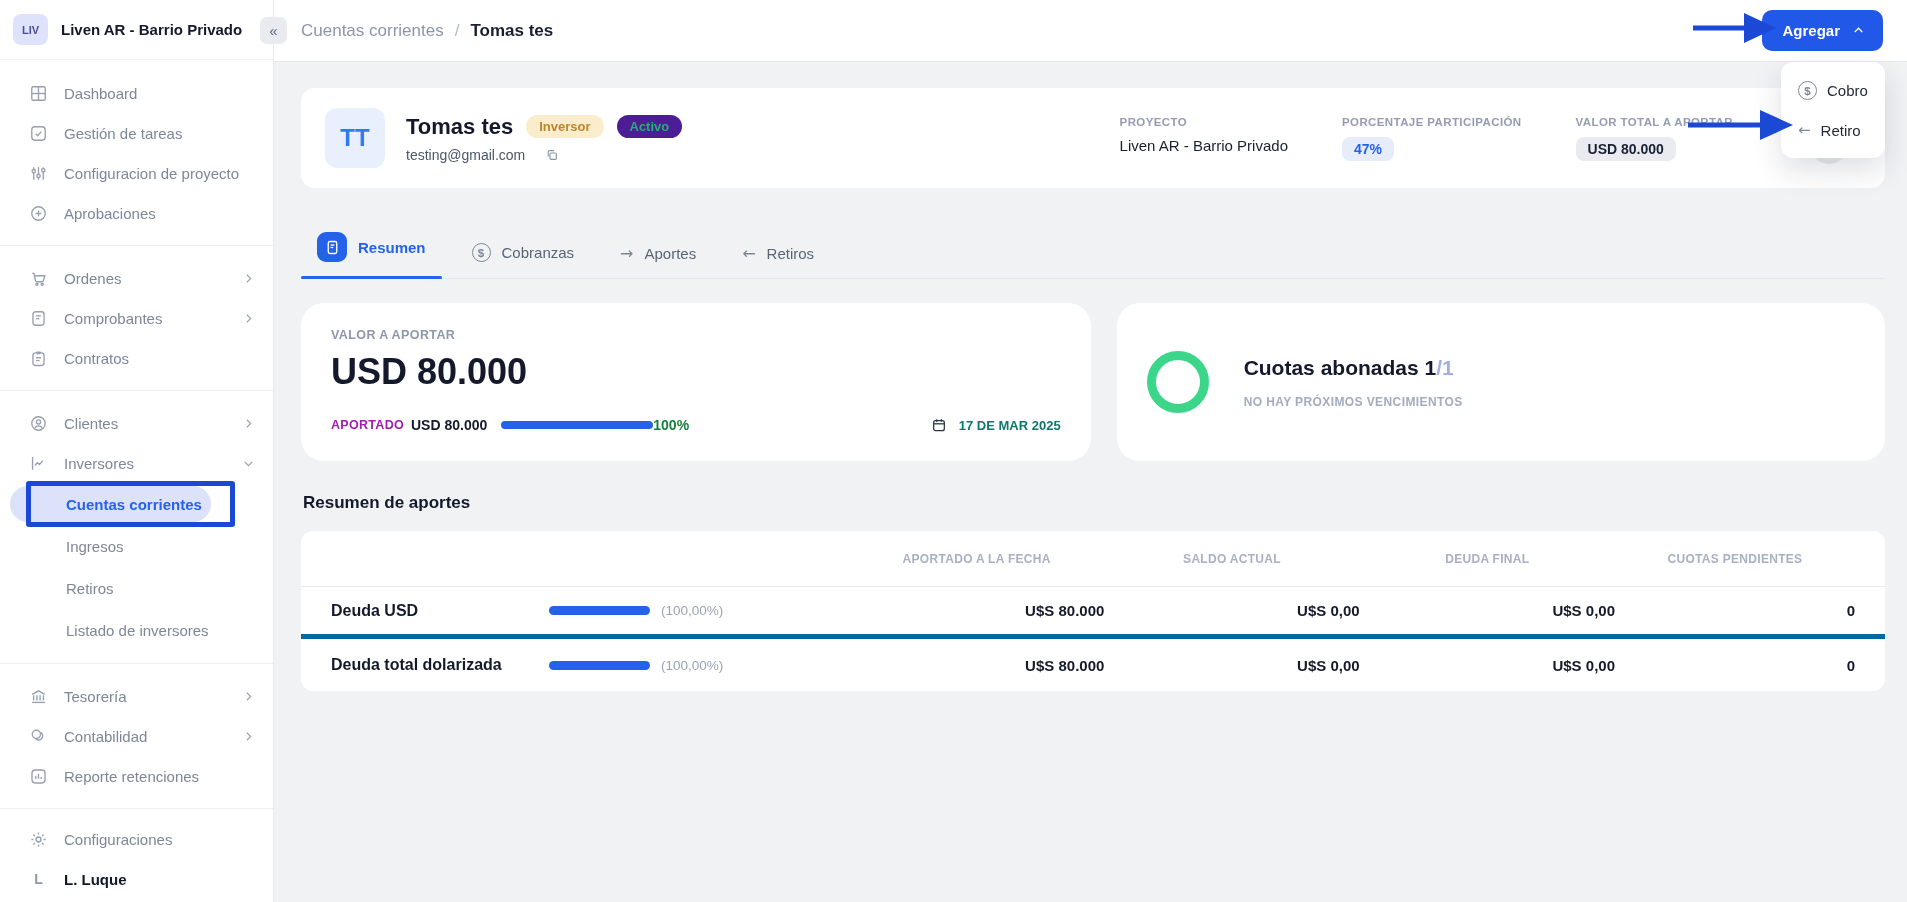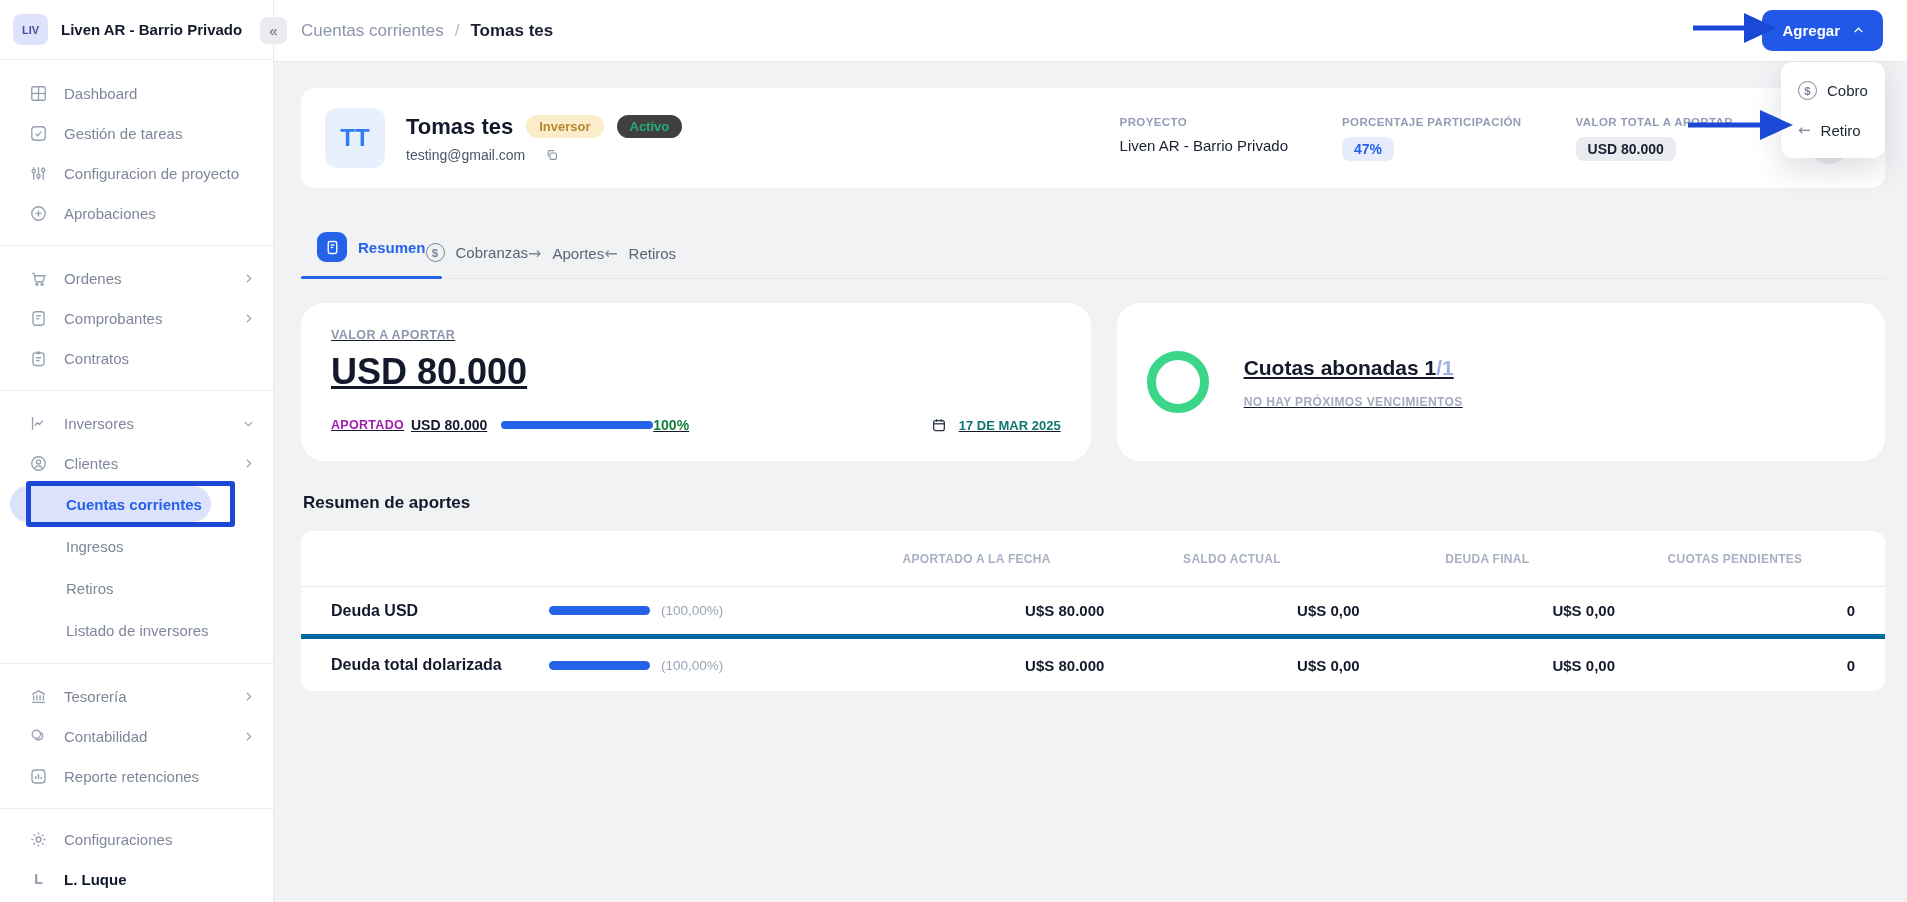--- a/index.html
+++ b/index.html
@@ -67,49 +67,49 @@
   
   .profile-card { background:#fff; border-radius:14px; padding:20px 24px; display:flex;
                   align-items:center; position:relative; }
   .avatar { width:60px; height:60px; border-radius:12px; background:#e9f0fd; color:#2e7bf6;
             font-size:24px; font-weight:700; display:flex; align-items:center; justify-content:center; }
   .p-info { margin-left:21px; }
   .p-name-row { display:flex; align-items:center; gap:13px; }
   .p-name { font-size:22px; font-weight:700; color:#13182b; }
   .badge { padding:4px 13px; border-radius:999px; font-size:13px; font-weight:600; }
   .badge-role { background:#fbeccb; color:#b9872b; }
-  .badge-status { background:#404040; color:#22b076; }
+  .badge-status { background:#4c1d95; color:#22b076; }
   .p-email { margin-top:7px; font-size:14px; color:#4b5668; display:flex; gap:20px; align-items:center; }
   .copy-ic { width:14px; height:14px; color:#8a93a6; display:flex; cursor:pointer; }
   .p-fields { margin-left:auto; display:flex; gap:54px; margin-right:128px; }
   .f-label { font-size:11.5px; font-weight:700; color:#939cb4; letter-spacing:.4px; margin-bottom:9px; white-space:nowrap;}
   .f-value { font-size:15px; color:#1a2032; font-weight:500; }
   .pillv { display:inline-block; padding:4px 12px; border-radius:8px; font-size:14px; font-weight:700; }
   .pill-blue { background:#e7ecfb; color:#2462ea; }
   .pill-gray { background:#e9ebf1; color:#1a2032; }
   .more-btn { position:absolute; right:37px; top:38px; width:38px; height:38px; border-radius:50%;
               background:#e9ecf1; display:flex; align-items:center; justify-content:center; gap:3px; cursor:pointer;}
   .dot { width:4px; height:4px; border-radius:50%; background:#6b7588; }
 
   
-  .tabs { display:flex; align-items:flex-end; margin-top:33px;
+  .tabs { display:flex; align-items:flex-end; gap:46px; margin-top:33px;
           border-bottom:1px solid #e5e7ec; padding-left:16px; height:58px; }
   .tab { display:flex; align-items:center; gap:11px; padding-bottom:16px; font-size:15px;
          color:#5a6476; position:relative; cursor:pointer; }
   .tab.active { color:#2462ea; font-weight:600; }
   .tab.active::after { content:""; position:absolute; left:-16px; right:-16px; bottom:-1px;
                        height:3px; background:#2462ea; border-radius:2px; }
   .tab-ic-box { width:30px; height:30px; border-radius:9px; background:#2462ea; color:#fff;
                 display:flex; align-items:center; justify-content:center; }
   .tab-ic-box svg { width:17px; height:17px; }
   .tab .glyph { font-size:16px; }
 
   
   .cards-row { display:flex; gap:26px; margin-top:24px; }
-  .card { background:#fff; border-radius:23px;text-decoration:underline; }
+  .card { background:#fff; border-radius:23px; }
   .card-aportar { flex:1.03; padding:25px 30px 28px; }
   .ca-label { font-size:12.5px; font-weight:700; color:#8e97ac; letter-spacing:.4px; }
   .ca-amount { font-size:36px; font-weight:700; color:#14192b; margin-top:9px; }
   .ca-bottom { display:flex; align-items:center; margin-top:24px; }
   .ca-apo-lbl { font-size:12.5px; font-weight:700; color:#a21caf; letter-spacing:.3px;}
   .ca-apo-val { font-size:14px; font-weight:700; color:#14192b; margin-left:7px; }
   .ca-bar { width:152px; height:8px; border-radius:4px; background:#2462ea; margin-left:14px; }
   .ca-pct { color:#15803d; font-weight:700; font-size:14px; margin-left:0; }
   .ca-date { margin-left:auto; display:flex; gap:12px; align-items:center;
              font-size:13px; font-weight:700; color:#0f766e; }
@@ -244,43 +244,43 @@
               </svg>
             </span>
           <span class="lbl">Contratos</span>
         </div>
       </div>
 
       <div class="sb-group">
         <div class="sb-item">
           <span class="icon">
               <svg viewBox="0 0 24 24" fill="none" stroke="currentColor" stroke-width="1.7">
-                <path d="M4.5 4v16"></path>
-                <path d="M7.5 14.5 10.5 11l2.8 2.3 4.2-5"></path>
-              </svg>
-            </span>
-          <span class="lbl">Inversores</span>
-          <span class="chev">
-              <svg viewBox="0 0 24 24" fill="none" stroke="currentColor" stroke-width="2.2">
-                <polyline points="5 9 12 16 19 9"></polyline>
-              </svg>
-            </span>
-        </div>
-        <div class="sb-item">
-          <span class="icon">
-              <svg viewBox="0 0 24 24" fill="none" stroke="currentColor" stroke-width="1.7">
                 <circle cx="12" cy="12" r="8.5"></circle>
                 <circle cx="12" cy="10" r="2.6"></circle>
                 <path d="M7.3 17.6a5.6 5.6 0 0 1 9.4 0"></path>
               </svg>
             </span>
           <span class="lbl">Clientes</span>
           <span class="chev">
               <svg viewBox="0 0 24 24" fill="none" stroke="currentColor" stroke-width="2.2">
                 <polyline points="9 5 16 12 9 19"></polyline>
+              </svg>
+            </span>
+        </div>
+        <div class="sb-item">
+          <span class="icon">
+              <svg viewBox="0 0 24 24" fill="none" stroke="currentColor" stroke-width="1.7">
+                <path d="M4.5 4v16"></path>
+                <path d="M7.5 14.5 10.5 11l2.8 2.3 4.2-5"></path>
+              </svg>
+            </span>
+          <span class="lbl">Inversores</span>
+          <span class="chev">
+              <svg viewBox="0 0 24 24" fill="none" stroke="currentColor" stroke-width="2.2">
+                <polyline points="5 9 12 16 19 9"></polyline>
               </svg>
             </span>
         </div>
         <div class="sub-row">
           <div class="sel-pill"></div>
           <span class="sub-lbl sel">Cuentas corrientes</span>
           <div class="ann-rect"></div>
         </div>
         <div class="sub-row">
           <span class="sub-lbl">Ingresos</span>

